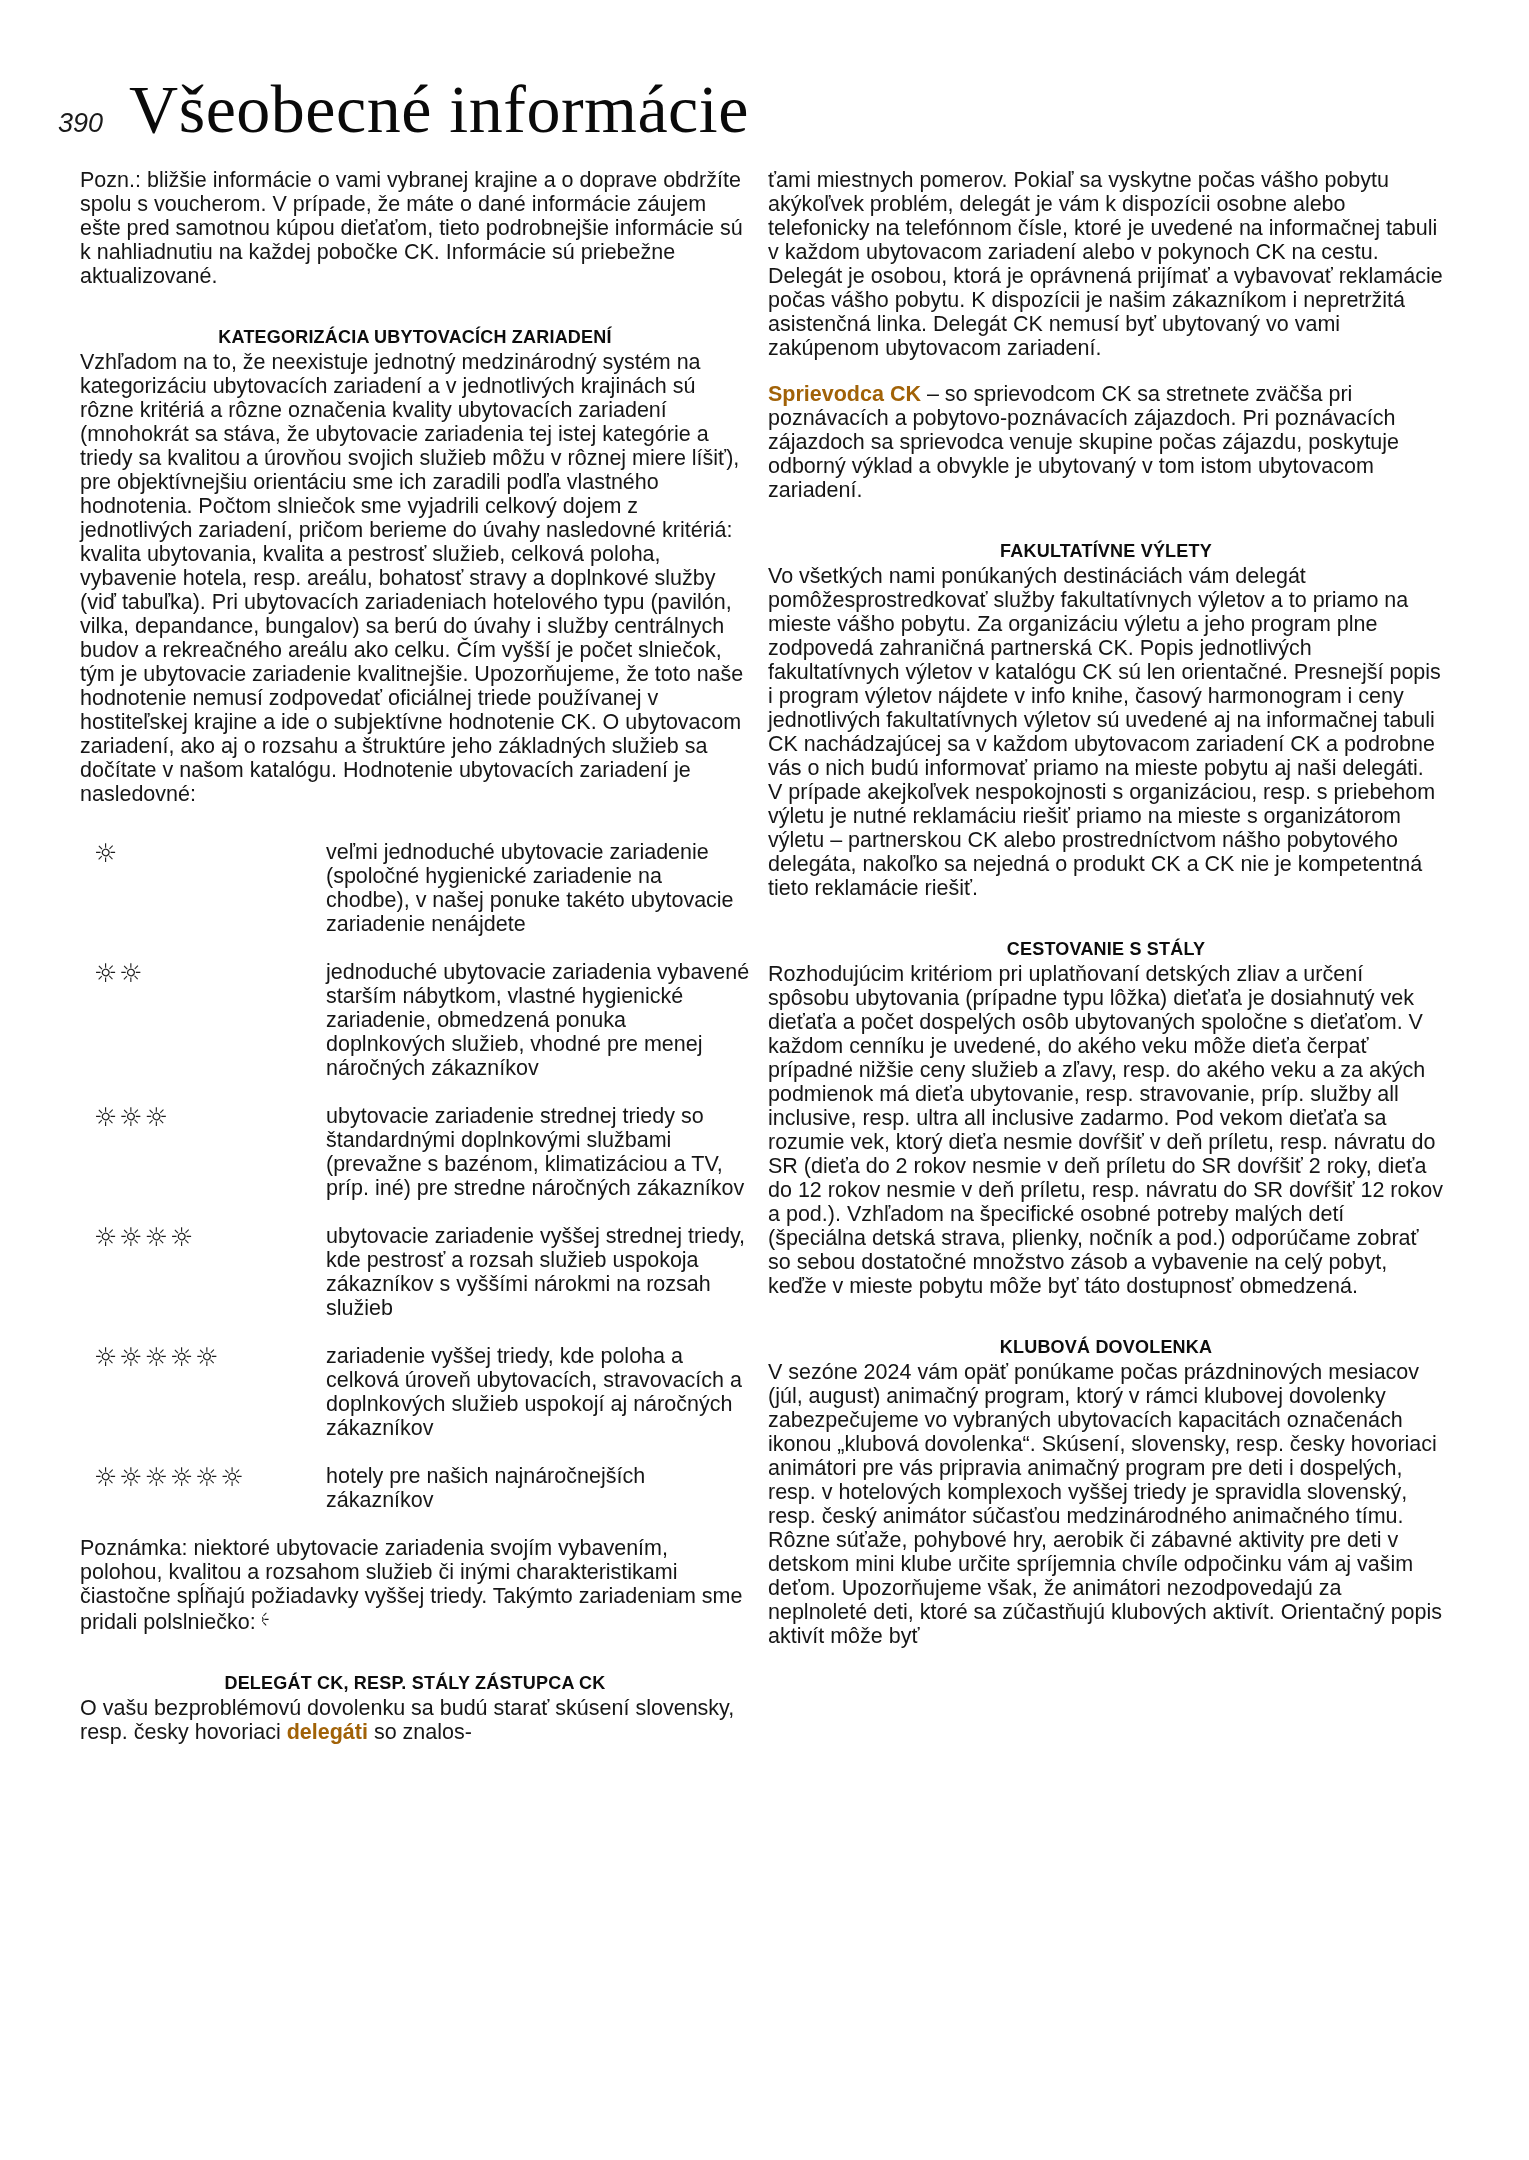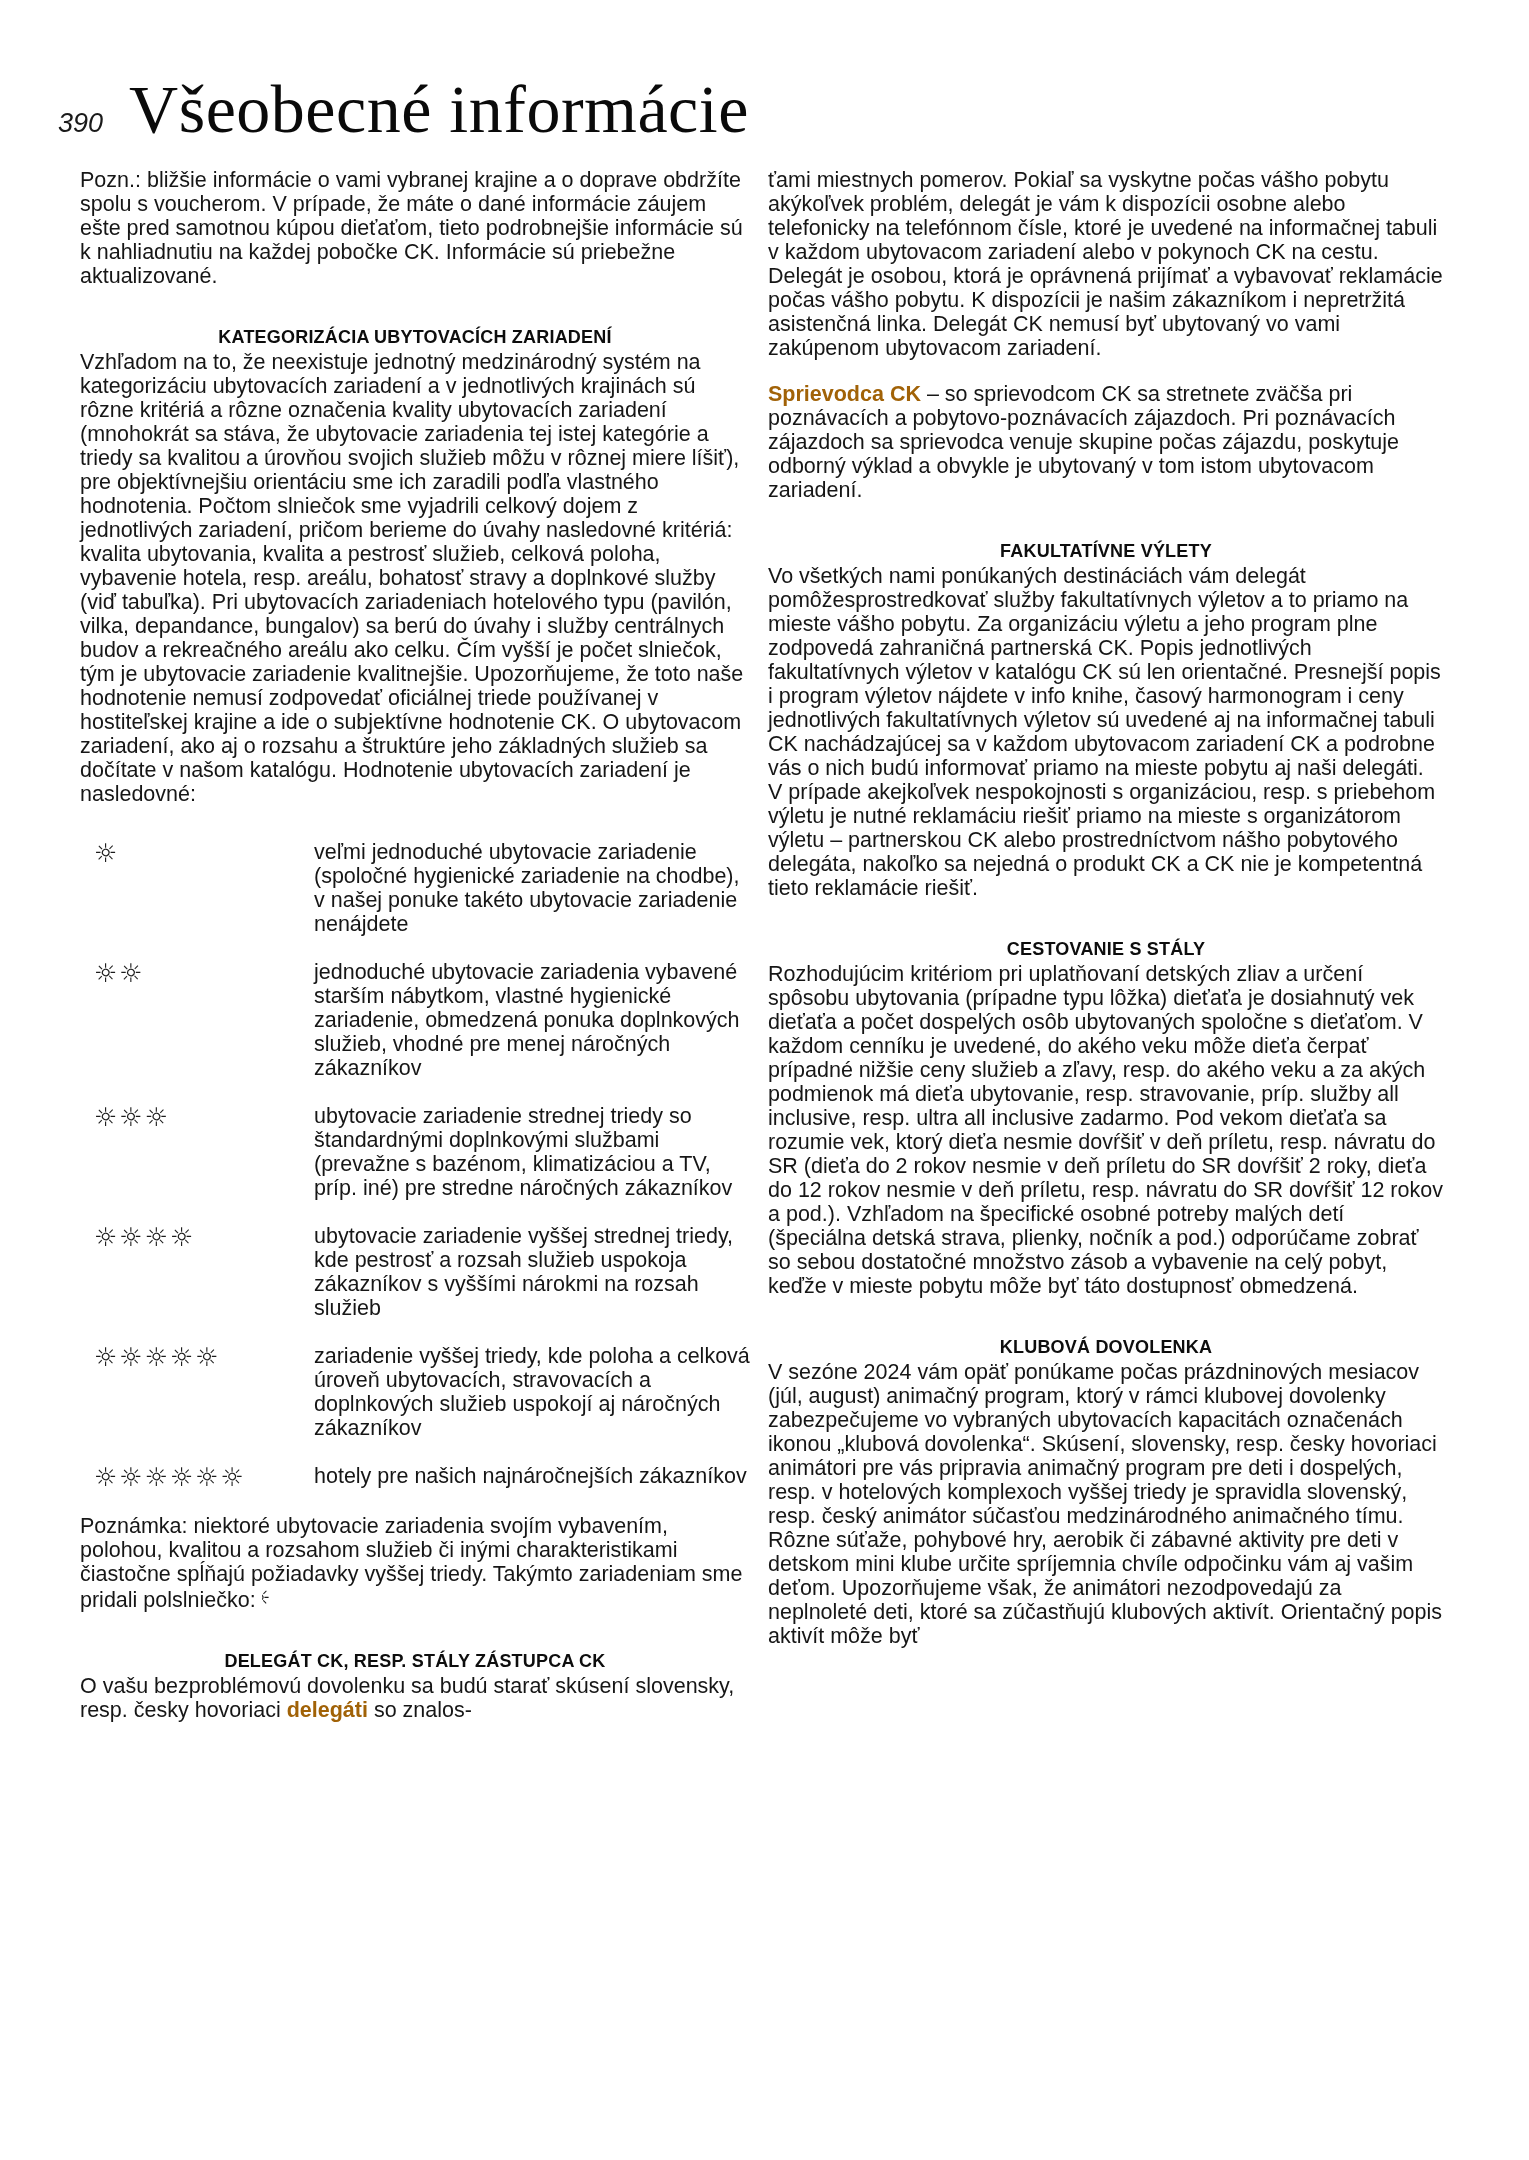--- a/index.html
+++ b/index.html
@@ -26,21 +26,21 @@
     margin:0;margin-top:36px;color:#0d0d0d;text-align:center;
   }
   .ratings{margin-top:34px;}
   .rating-row{display:flex;margin-bottom:24px;}
   .rating-suns{
     flex:0 0 220px;padding-left:14px;
     font-family:"DejaVu Sans", sans-serif;
     font-size:26px;line-height:26px;letter-spacing:2px;color:#1c1c1c;
     white-space:nowrap;
   }
-  .rating-desc{flex:1 1 auto;}
+  .rating-desc{flex:1 1 auto;margin-left:12px;}
   .half-sun{
     display:inline-block;overflow:hidden;width:.62em;vertical-align:-.12em;
     font-family:"DejaVu Sans", sans-serif;font-size:24px;line-height:1;
   }
   .half-sun > span{display:inline-block;margin-left:-.52em;}
   strong{font-weight:bold;color:#a16207;}
 </style>
 </head>
 <body>
 

